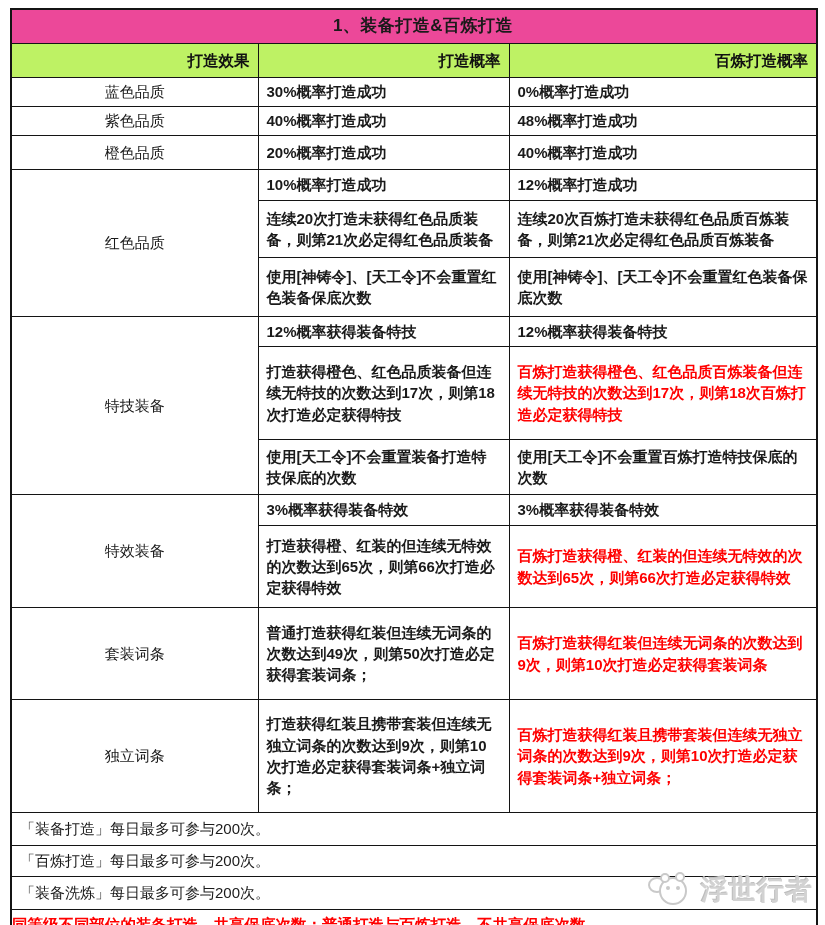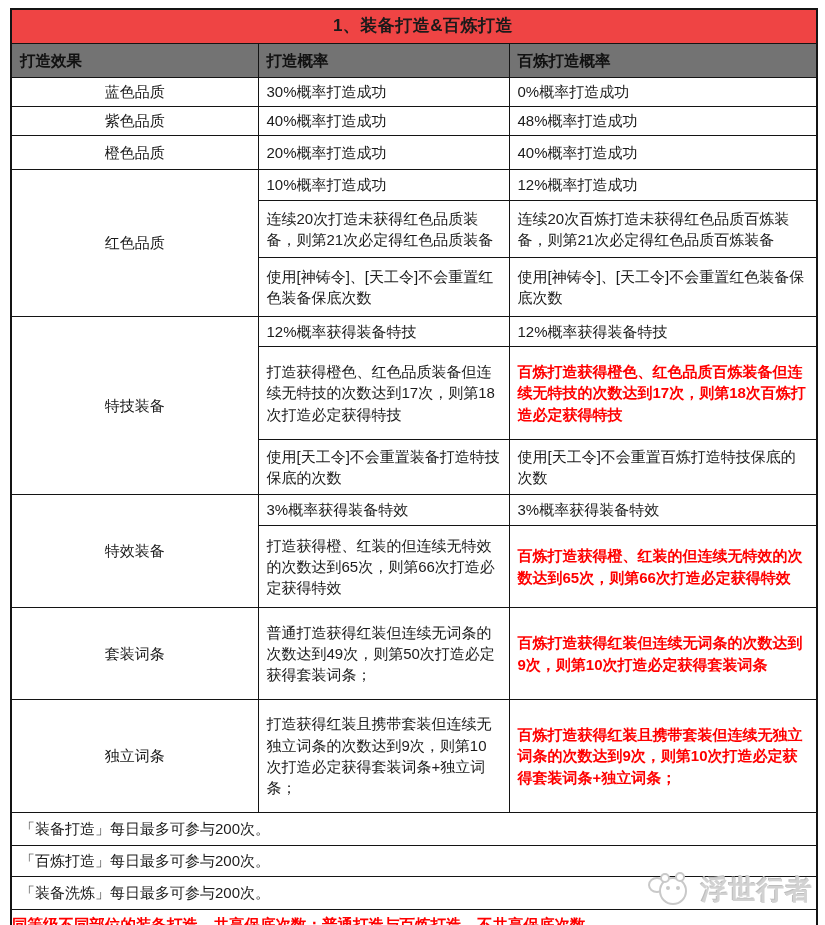--- a/index.html
+++ b/index.html
@@ -31,42 +31,43 @@
   col.c2 { width: 251px; }
   col.c3 { width: 308px; }
   td, th {
     border: 1.5px solid #141414;
     vertical-align: middle;
     padding: 3px 8px;
     word-break: break-all;
     overflow: hidden;
   }
   .title-cell {
-    background: #ef4444;
+    background: #ec4899;
     text-align: center;
     font-weight: bold;
     font-size: 17px;
     height: 27px;
     letter-spacing: 0.5px;
     padding-left: 26px;
   }
   th.col-header {
-    background: #737373;
-    text-align: left;
+    background: #bef264;
+    text-align: right;
     font-weight: bold;
     font-size: 15.5px;
     height: 27px;
     color: #111111;
   }
   .effect-cell {
     text-align: center;
     margin-left: 16px;
   }
   .prob-cell {
     text-align: left;
+    font-weight: bold;
   }
   .red-bold {
     color: #ff0000;
     font-weight: bold;
   }
   tr.h29  { height: 29px; }
   tr.h34  { height: 34px; }
   tr.h31  { height: 31px; }
   tr.h57  { height: 57px; padding-left: 44px; }
   tr.h59  { height: 59px; }

